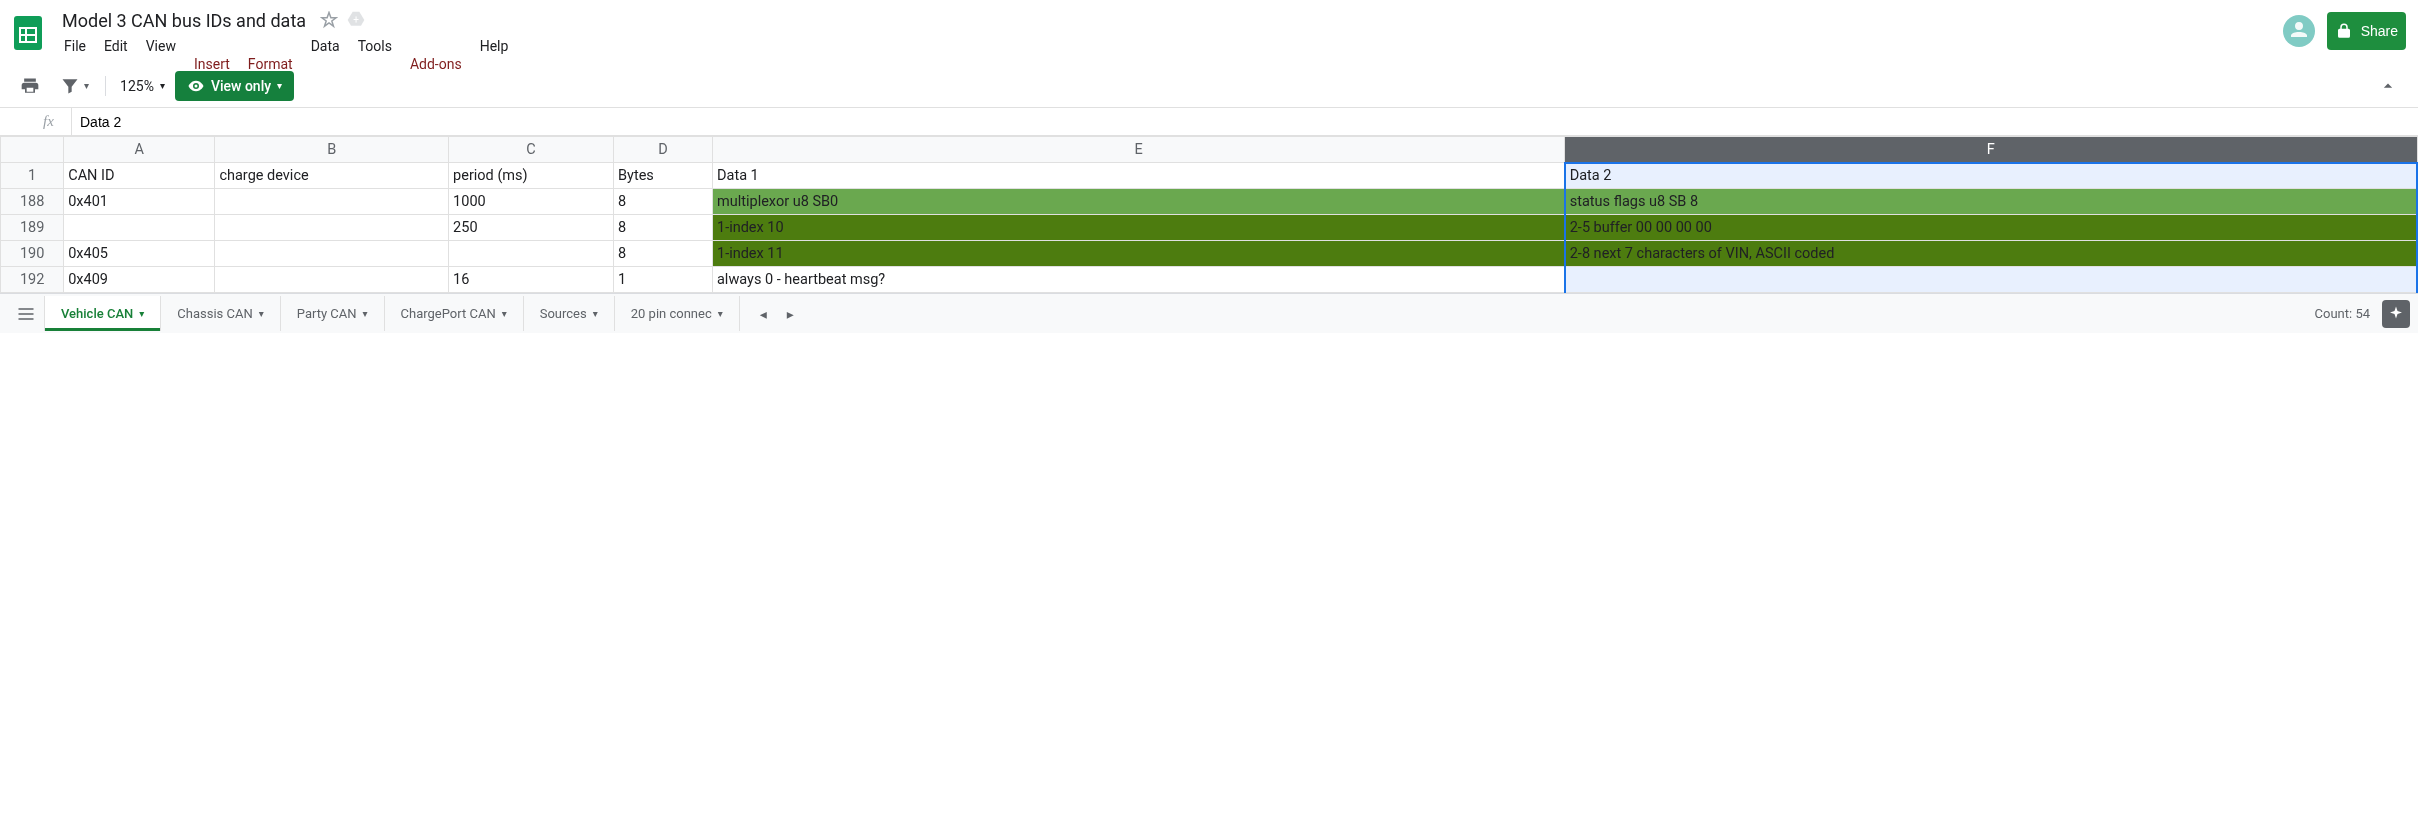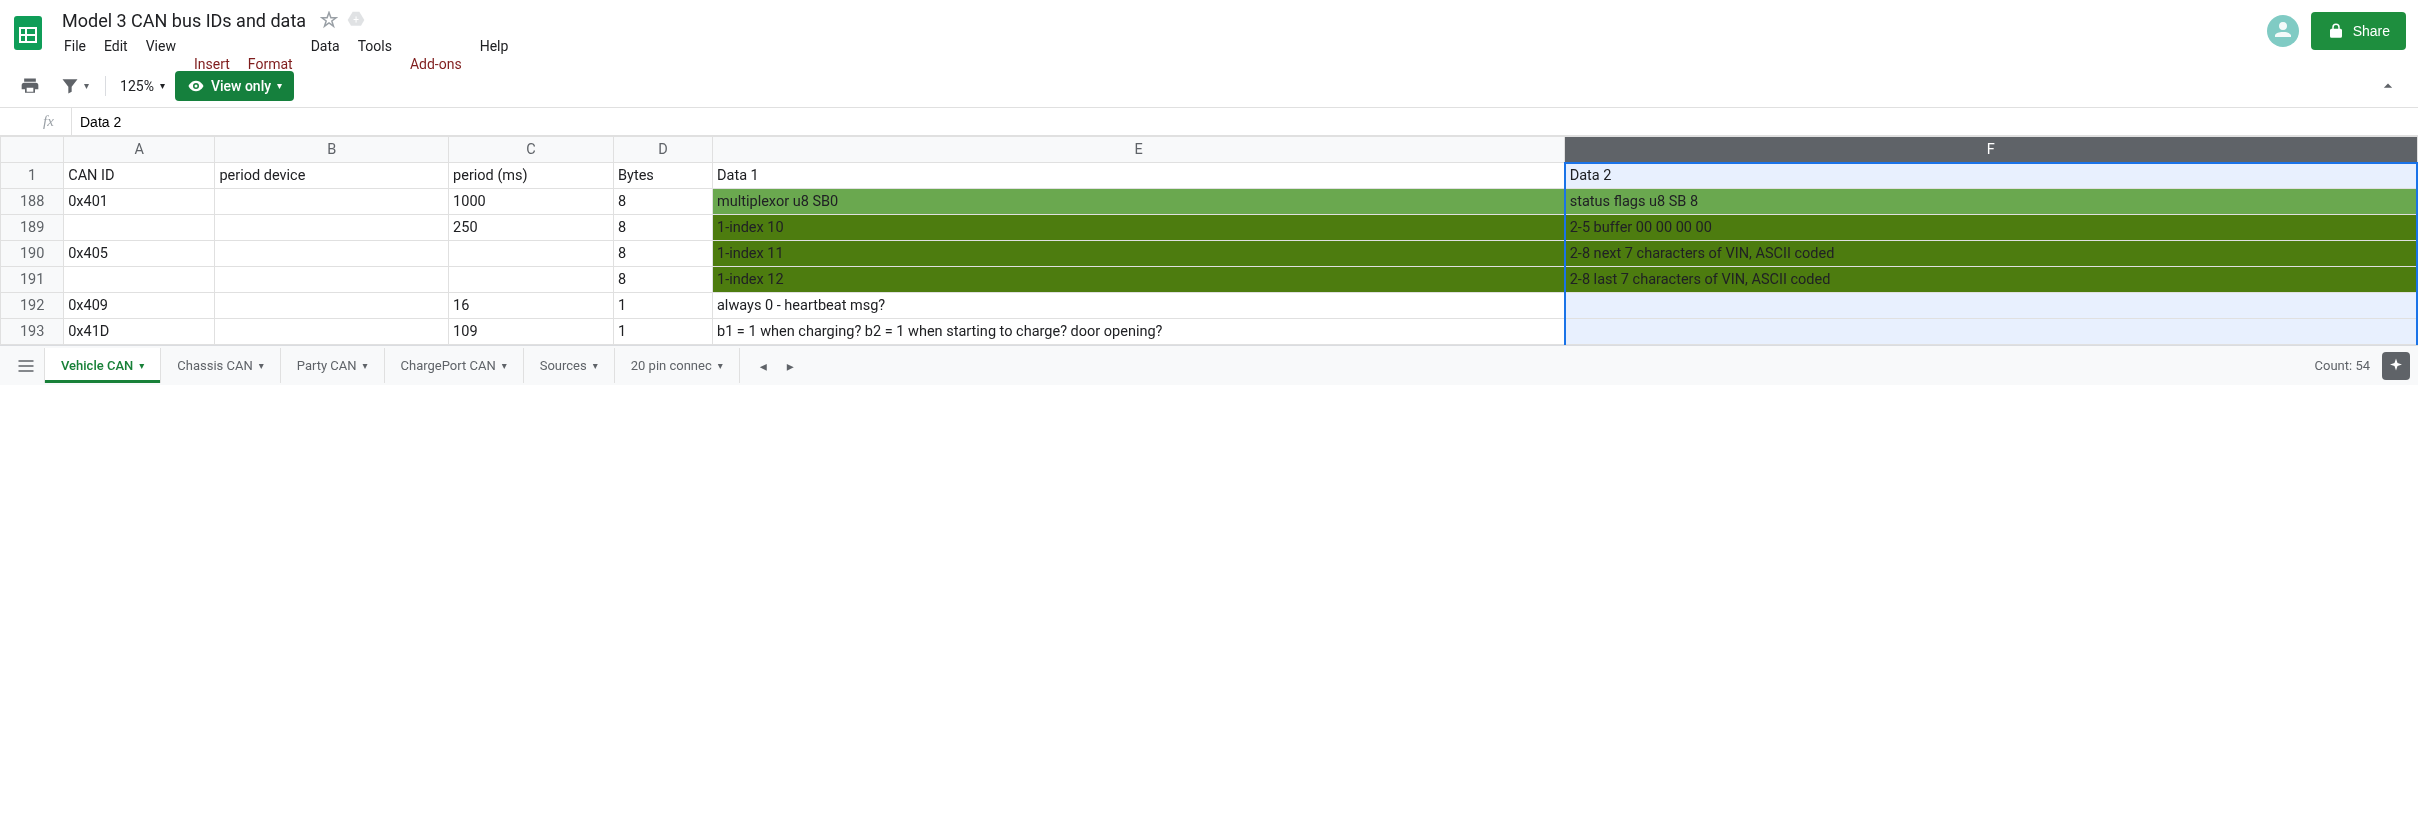--- a/index.html
+++ b/index.html
@@ -69,21 +69,21 @@
       background: #80cbc4;
       display: flex;
       align-items: center;
       justify-content: center;
     }
     .share-btn {
       background: #1e8e3e;
       color: #fff;
       border: none;
       border-radius: 4px;
-      padding: 10px 16px;
+      padding: 10px 8px;
       font-size: 14px;
       font-weight: 500;
       display: flex;
       align-items: center;
       gap: 8px;
       cursor: pointer;
     }
     
     
     .toolbar {
@@ -367,21 +367,21 @@
         <th>C</th>
         <th>D</th>
         <th>E</th>
         <th class="col-selected">F</th>
       </tr>
     </thead>
     <tbody id="grid-body">
       <tr>
         <th class="row-header">1</th>
         <td>CAN ID</td>
-        <td>period device</td>
+        <td>charge device</td>
         <td>period (ms)</td>
         <td>Bytes</td>
         <td>Data 1</td>
         <td class="cell-selected-col selected-col-border selected-col-border-top">Data 2</td>
       </tr>
     <tr>
     <th class="row-header">188</th>
     <td>0x401</td>
     <td></td>
     <td class="num">1000</td>
@@ -401,46 +401,28 @@
         <tr>
     <th class="row-header">190</th>
     <td>0x405</td>
     <td></td>
     <td class="num"></td>
     <td class="num">8</td>
     <td class="cell-green2">1-index 11</td>
     <td class="cell-green2 selected-col-border">2-8 next 7 characters of VIN, ASCII coded</td>
   </tr>
         <tr>
-    <th class="row-header">191</th>
-    <td></td>
-    <td></td>
-    <td class="num"></td>
-    <td class="num">8</td>
-    <td class="cell-green2">1-index 12</td>
-    <td class="cell-green2 selected-col-border">2-8 last 7 characters of VIN, ASCII coded</td>
-  </tr>
-        <tr>
     <th class="row-header">192</th>
     <td>0x409</td>
     <td></td>
     <td class="num">16</td>
     <td class="num">1</td>
     <td class="">always 0 - heartbeat msg?</td>
     <td class="cell-selected-col selected-col-border"></td>
   </tr>
-        <tr>
-    <th class="row-header">193</th>
-    <td>0x41D</td>
-    <td></td>
-    <td class="num">109</td>
-    <td class="num">1</td>
-    <td class="">b1 = 1 when charging?  b2 = 1 when starting to charge?  door opening?</td>
-    <td class="cell-selected-col selected-col-border"></td>
-  </tr>
       </tbody>
   </table>
 </div>
 
 <div class="sheet-tabs-bar">
   <span class="tabs-menu-btn">
     <svg width="20" height="20" viewBox="0 0 24 24">
         <path fill="#5f6368" d="M3 5h18v2H3zm0 6h18v2H3zm0 6h18v2H3z"></path>
       </svg>
   </span>

